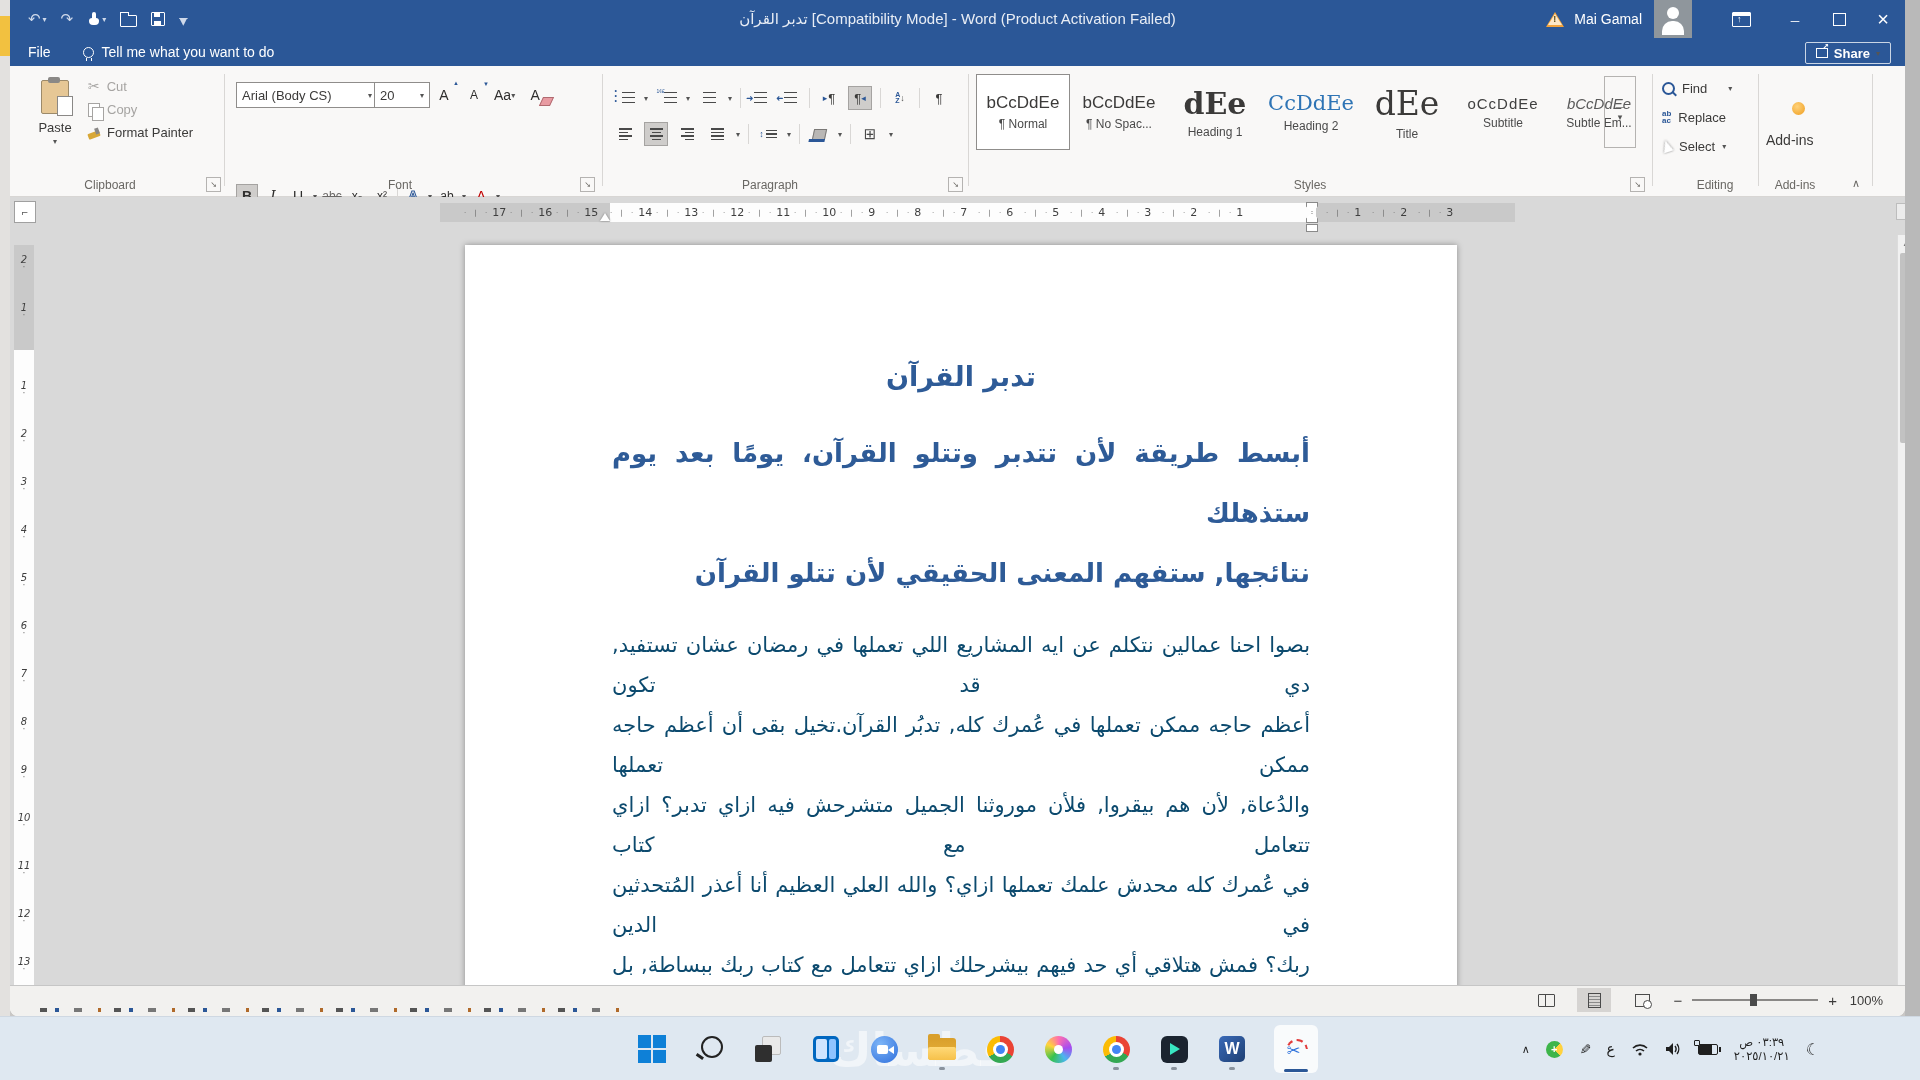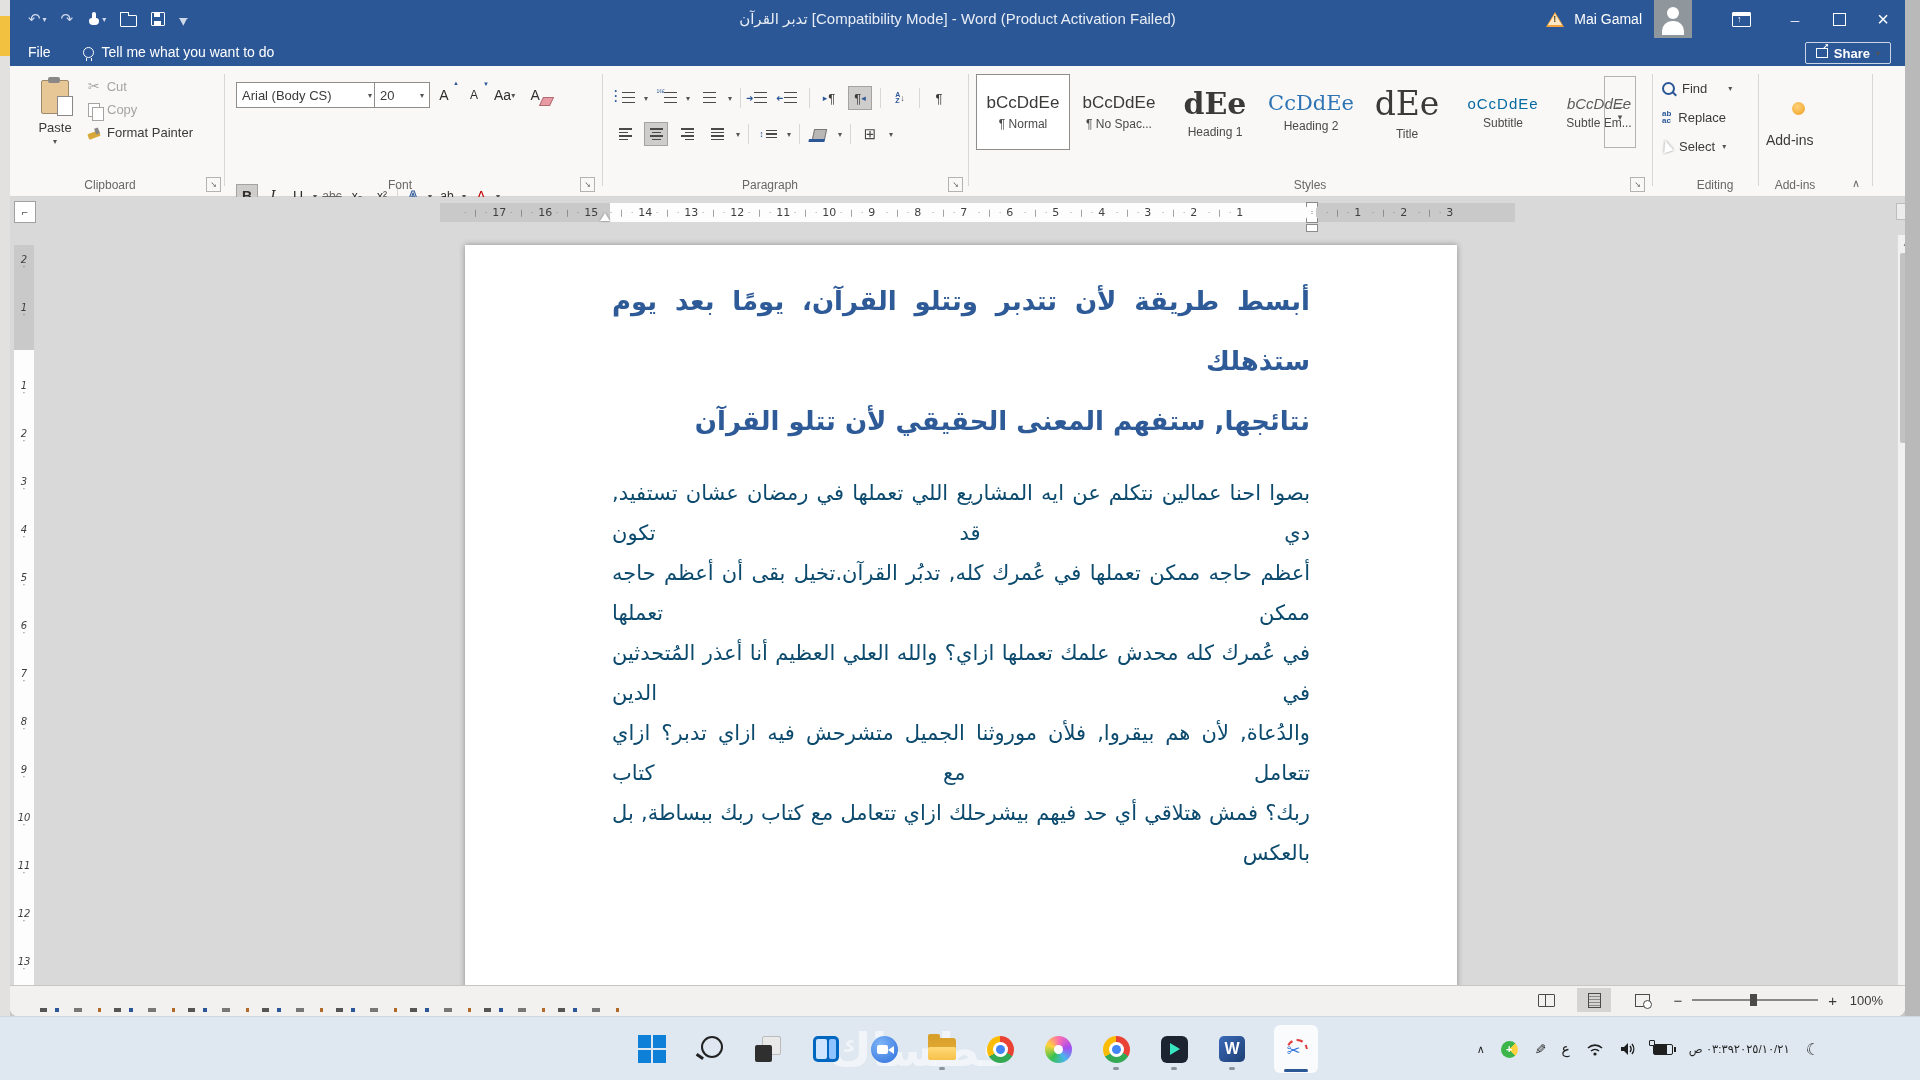--- a/index.html
+++ b/index.html
@@ -109,21 +109,21 @@
   .chv{font-size:8px;color:#555;}
   
   .chips{position:absolute;left:966px;top:8px;display:flex;gap:2px;}
   .chip{width:92px;height:74px;display:flex;flex-direction:column;align-items:center;justify-content:center;gap:4px;border:1px solid transparent;}
   .chip.sel{border:1px solid #8f8d8b;background:#fff;}
   .chip .pv{font-size:17px;white-space:nowrap;overflow:hidden;max-width:88px;}
   .chip .cl{font-size:12px;color:#4a4a4a;white-space:nowrap;overflow:hidden;max-width:88px;}
   .chip.h1 .pv{font-family:"DejaVu Serif",serif;font-weight:bold;font-size:30px;}
   .chip.h2 .pv{font-family:"DejaVu Serif",serif;color:#2e74b5;font-size:21px;}
   .chip.title .pv{font-family:"DejaVu Serif",serif;font-size:33px;}
-  .chip.subtitle .pv{color:#0369a1;font-size:15px;letter-spacing:1px;}
+  .chip.subtitle .pv{color:#404040;font-size:15px;letter-spacing:1px;}
   .chip.subtle .pv{font-style:italic;color:#5a5a5a;font-size:15px;}
   .more-btn{position:absolute;left:1594px;top:10px;width:30px;height:70px;border:1px solid #b5b3b1;display:flex;align-items:center;justify-content:center;flex-direction:column;font-size:9px;color:#555;}
   
   .edit-col{position:absolute;left:1652px;top:12px;display:flex;flex-direction:column;gap:9px;}
   .edit-row{display:flex;align-items:center;gap:7px;height:20px;}
   .mag{width:9px;height:9px;border:2px solid #2b5797;border-radius:50%;position:relative;}
   .mag::after{content:"";position:absolute;width:5px;height:2px;background:#2b5797;right:-4px;bottom:-2px;transform:rotate(45deg);}
   .rep-ic{display:flex;flex-direction:column;font-size:8px;line-height:7px;color:#2b5797;font-weight:bold;}
   .sel-ic{width:0;height:0;border-left:5px solid transparent;border-right:5px solid transparent;border-bottom:12px solid #fff;transform:rotate(-18deg);position:relative;filter:drop-shadow(0 0 1px #777);}
   
@@ -215,21 +215,21 @@
   .ic-word{width:26px;height:26px;border-radius:5px;background:linear-gradient(135deg,#3a6ab8,#1e3f73);color:#fff;font-weight:bold;font-size:16px;display:flex;align-items:center;justify-content:center;}
   .ic-snip{position:relative;width:24px;height:24px;}
   .ic-snip::before{content:"";position:absolute;left:2px;top:2px;width:18px;height:18px;border:2px dashed #e23b3b;border-radius:50%;clip-path:polygon(0 0,100% 0,100% 45%,0 45%);}
   .ic-snip::after{content:"✂";position:absolute;left:3px;top:4px;font-size:16px;color:#2a6fdb;}
   .tb-tray{position:absolute;right:100px;top:0;height:64px;display:flex;align-items:center;gap:16px;color:#1f1f1f;}
   .tray-chev{font-size:11px;}
   .defender{width:17px;height:17px;border-radius:50%;background:conic-gradient(from 45deg,#ffd23e 0 25%,#3db54a 25% 100%);display:flex;align-items:center;justify-content:center;color:#fff;font-size:11px;font-weight:bold;}
   .g-pen::before{content:"✎";font-size:14px;display:inline-block;transform:rotate(90deg);}
   .lang{font-size:14px;}
   .g-moon::before{content:"☾";font-size:16px;}
-  .clock{display:flex;flex-direction:row;align-items:center;font-size:11.5px;line-height:14px;direction:ltr;}
+  .clock{display:flex;flex-direction:column;align-items:center;font-size:11.5px;line-height:14px;direction:ltr;}
   .batt{width:18px;height:9px;border:1.4px solid #1f1f1f;border-radius:2px;position:relative;background:linear-gradient(to right,#1f1f1f 0 72%,transparent 72%);}
   .batt::after{content:"";position:absolute;right:-4px;top:2px;width:2px;height:5px;background:#1f1f1f;}
   .batt::before{content:"";position:absolute;left:-5px;top:-5px;width:4px;height:4px;border:1.4px solid #1f1f1f;border-radius:1px;background:#dfe8f1;}
 </style>
 </head>
 <body>
 
 <div id="stage">
   <div class="left-sliver"></div>
   <div class="left-yellow"></div>
@@ -689,30 +689,31 @@
               <i>12</i>
             </span>
             <span class="vc">
               <i>13</i>
             </span>
           </div>
       </div>
 
       <div class="page">
         <div class="page-inner">
+          <div class="doc-h1">تدبر القرآن</div>
           <div class="doc-h2">
             <div class="l1">أبسط طريقة لأن تتدبر وتتلو القرآن، يومًا بعد يوم ستذهلك</div>
             <div class="l2">نتائجها, ستفهم المعنى الحقيقي لأن تتلو القرآن</div>
           </div>
           <div class="doc-p1">
 
           <div class="line">بصوا احنا عمالين نتكلم عن ايه المشاريع اللي تعملها في رمضان عشان تستفيد, دي قد تكون</div>
               <div class="line">أعظم حاجه ممكن تعملها في عُمرك كله, تدبُر القرآن.تخيل بقى أن أعظم حاجه ممكن تعملها</div>
+              <div class="line">والدُعاة, لأن هم بيقروا, فلأن موروثنا الجميل متشرحش فيه ازاي تدبر؟ ازاي تتعامل مع كتاب</div>
               <div class="line">في عُمرك كله محدش علمك تعملها ازاي؟ والله العلي العظيم أنا أعذر المُتحدثين في الدين</div>
-              <div class="line">والدُعاة, لأن هم بيقروا, فلأن موروثنا الجميل متشرحش فيه ازاي تدبر؟ ازاي تتعامل مع كتاب</div>
               <div class="line">ربك؟ فمش هتلاقي أي حد فيهم بيشرحلك ازاي تتعامل مع كتاب ربك ببساطة, بل بالعكس</div>
             </div>
 
         </div>
       </div>
 
       <div class="vscroll">
         <span class="up">▲</span>
         <div class="vthumb"></div>
       </div>

